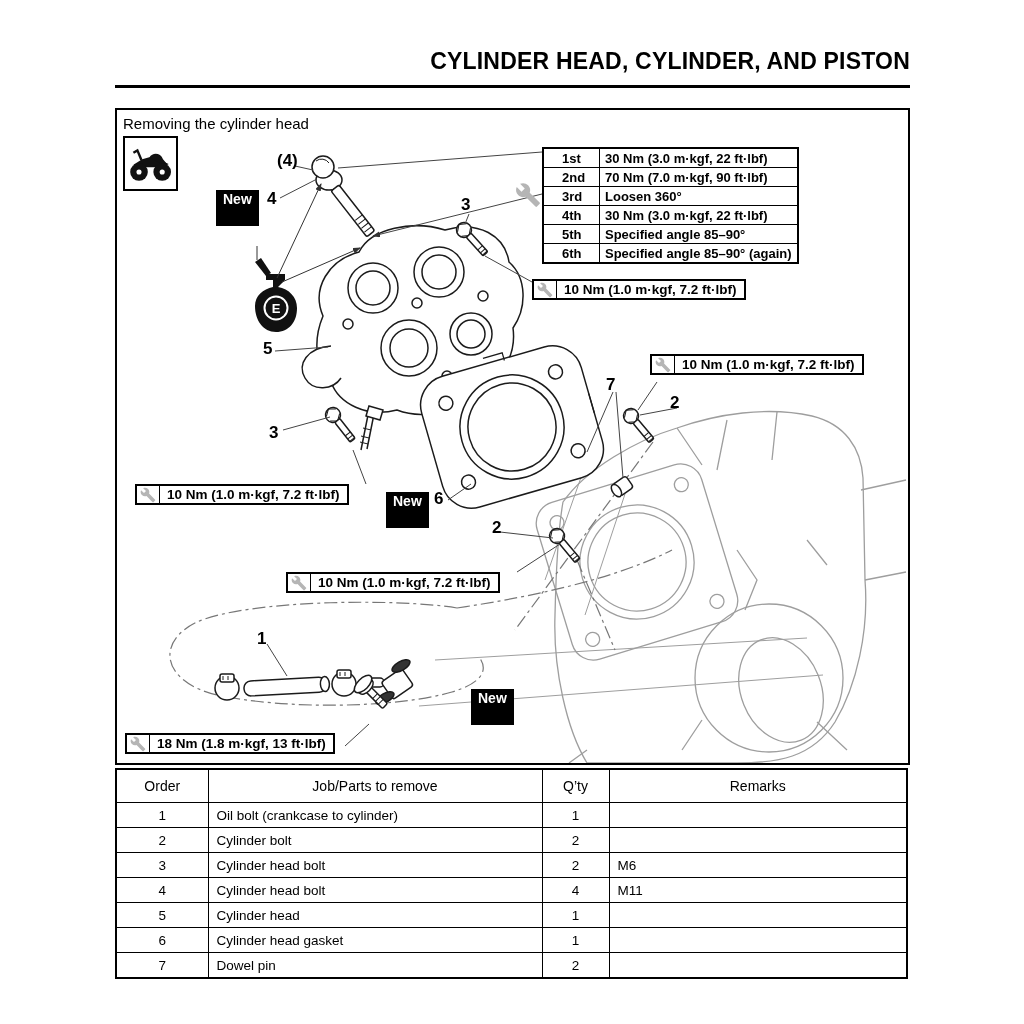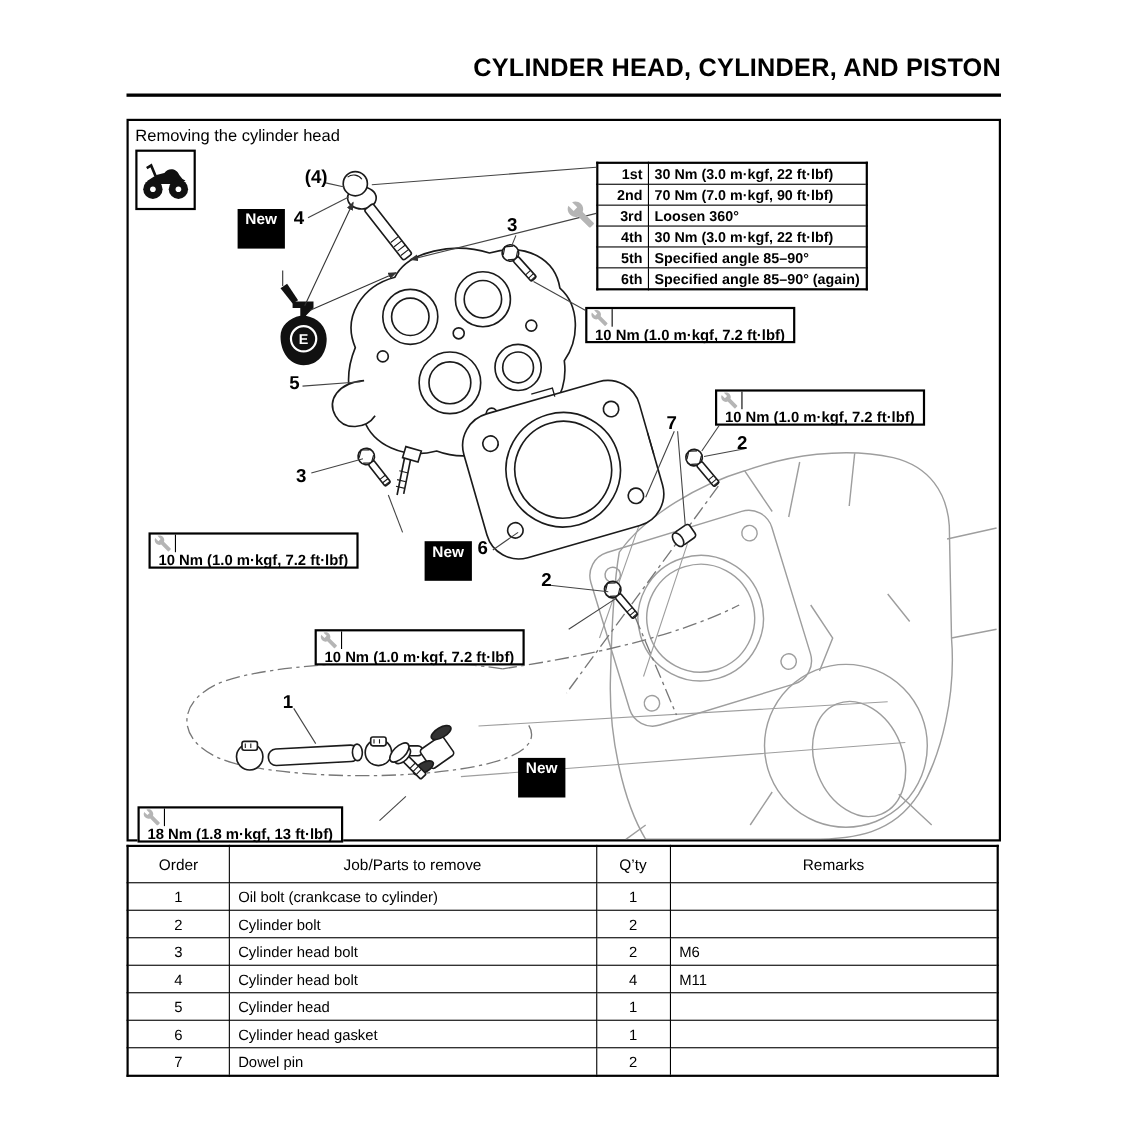--- a/index.html
+++ b/index.html
@@ -9,24 +9,24 @@
   .page-title{left:115px;top:28px;width:795px;text-align:right;font-size:23px;font-weight:bold;letter-spacing:.2px;margin-top:20px;}
   .title-rule{left:115px;top:85px;width:795px;height:3px;background:#000;}
 
   .diagram-box{left:115px;top:108px;width:795px;height:657px;border:2px solid #000;box-sizing:border-box;}
   .section-heading{left:6px;top:5px;font-size:15px;font-weight:normal;}
   .vehicle-box{left:6px;top:26px;width:55px;height:55px;border:2px solid #000;box-sizing:border-box;display:flex;align-items:center;justify-content:center;}
 
   .torque-table{left:425px;top:37px;border-collapse:collapse;background:#fff;}
   .torque-table td{border:1px solid #000;font-size:13px;font-weight:bold;height:18px;padding:0 5px;white-space:nowrap;}
   .torque-table{border:2px solid #000;}
-  .torque-table td.step{width:32px;text-align:right;padding-left:8px;}
+  .torque-table td.step{width:32px;text-align:left;padding-left:18px;}
   .table-wrench{left:398px;top:72px;width:26px;height:26px;}
 
-  .callout{height:33px;border:2px solid #000;background:#fff;display:flex;align-items:stretch;box-sizing:border-box;flex-direction:column;}
+  .callout{height:21px;border:2px solid #000;background:#fff;display:flex;align-items:stretch;box-sizing:border-box;}
   .callout-wrench{width:22px;border-right:1px solid #000;display:flex;align-items:center;justify-content:center;}
   .callout-wrench svg{width:16px;height:16px;}
   .callout-text{display:flex;align-items:center;padding:0 7px;font-size:13.5px;font-weight:bold;white-space:nowrap;}
 
   .new-badge{background:#000;color:#fff;font-size:14px;font-weight:bold;padding:1px 7px 18px 7px;line-height:17px;}
   .lbl{font-size:17px;font-weight:bold;line-height:18px;}
 
   .parts-table{left:115px;top:768px;border-collapse:collapse;border:2px solid #000;background:#fff;table-layout:fixed;}
   .parts-table th{border:1px solid #000;font-size:14px;font-weight:normal;height:30px;text-align:center;}
   .parts-table td{border:1px solid #000;font-size:13.5px;height:24px;padding:0 8px;white-space:nowrap;overflow:hidden;}

